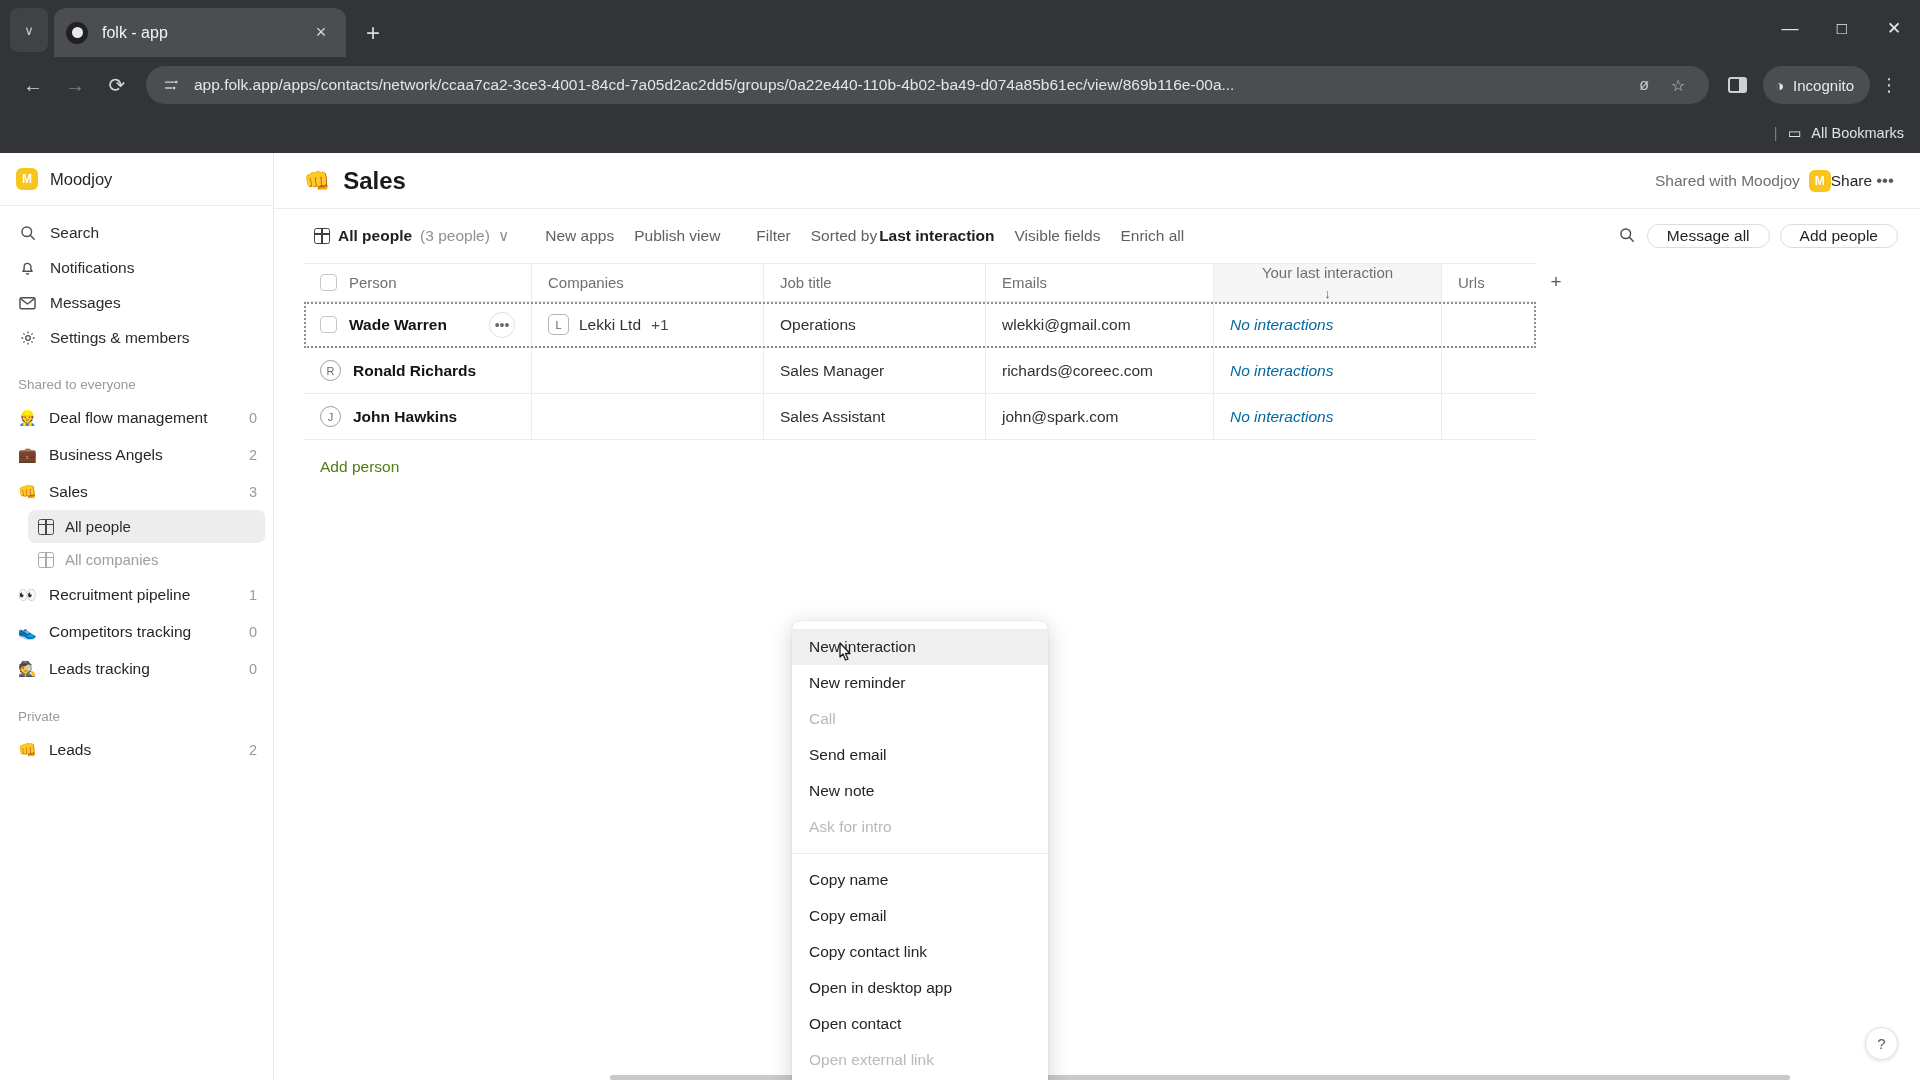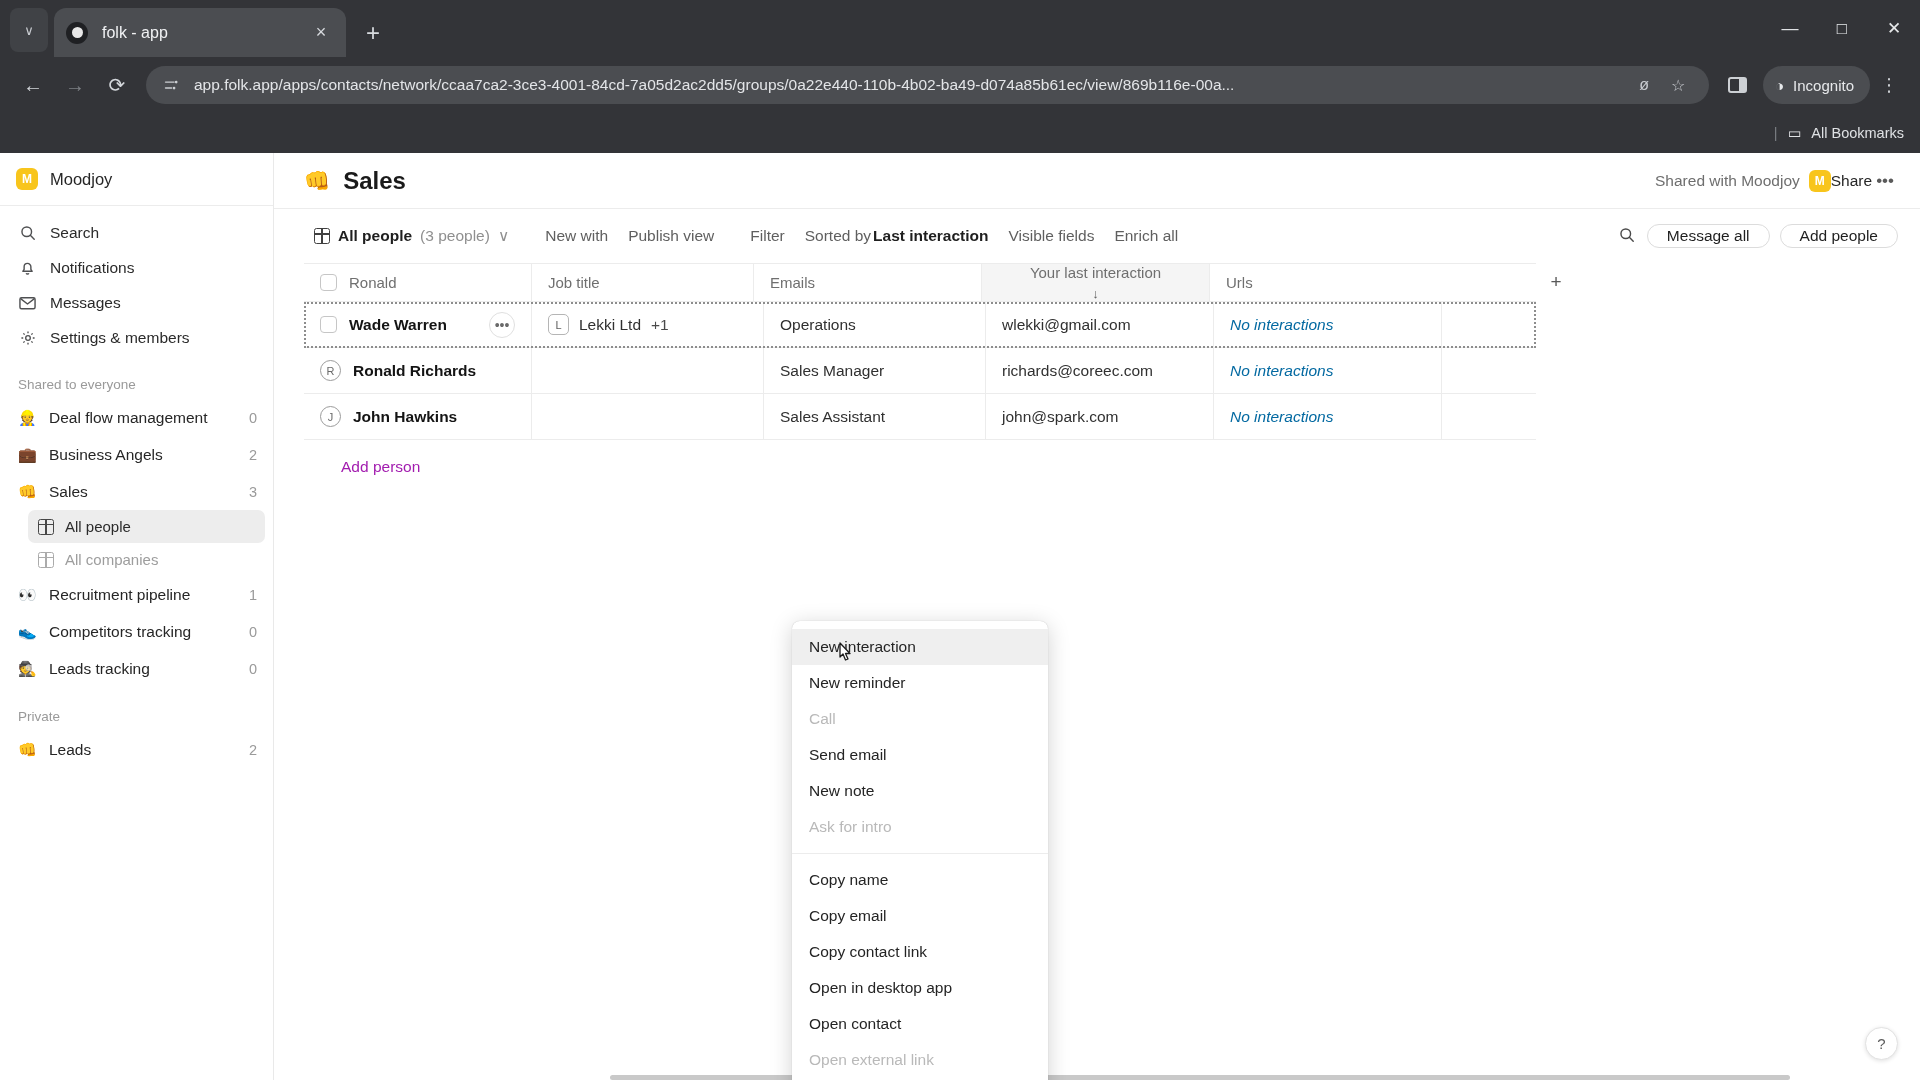--- a/index.html
+++ b/index.html
@@ -161,21 +161,21 @@
   }
   .comp-chip {
     width: 21px; height: 21px; border: 1.4px solid #b5b5b5; border-radius: 5px; color: #5e5e5e;
     font-size: 11px; display: flex; align-items: center; justify-content: center; flex: 0 0 auto;
   }
   .comp-extra { color: #4a4a4a; }
   .muted-cell { color: #0369a1; font-style: italic; }
   .sort-arrow { color: #5c5c5c; font-size: 13px; }
   .plus-col { position: absolute; left: 1262px; top: 0; height: 38px; width: 40px; display: flex; align-items: center; justify-content: center; color: #5a5a5a; font-size: 19px; }
   .row-selected { outline: 2px dotted #8d8d8d; outline-offset: -2px; position: relative; z-index: 2; }
-  .add-person { margin: 18px 0 0 67px; font-size: 15.5px; color: #a21caf; }
+  .add-person { margin: 18px 0 0 46px; font-size: 15.5px; color: #4d7c0f; }
 
   
   .ctx {
     position: absolute; left: 518px; top: 358px; width: 256px;
     background: #fff; border-radius: 8px; box-shadow: 0 4px 22px rgba(0,0,0,.18), 0 0 1px rgba(0,0,0,.25);
     padding: 8px 0; z-index: 50;
   }
   .ctx-item { height: 36px; display: flex; align-items: center; padding: 0 17px; font-size: 15.5px; color: #242424; }
   .ctx-item.hover { background: #efefef; }
   .ctx-item.disabled { color: #b9b9b9; }
@@ -364,21 +364,21 @@
       </div>
 
       <div class="toolbar">
         <div class="tb-item strong">
           <span class="tbl-ico"></span>
           <span>All people</span>
           <span class="tb-sub">(3 people)</span>
           <span class="tb-sub">∨</span>
         </div>
         <div class="tb-gap"></div>
-        <div class="tb-item">New with</div>
+        <div class="tb-item">New apps</div>
         <div class="tb-item">Publish view</div>
         <div class="tb-gap"></div>
         <div class="tb-item">Filter</div>
         <div class="tb-item">
           <span>Sorted by </span>
           <span style="color:#1f1f1f;font-weight:bold;margin-left:-6px">Last interaction</span>
         </div>
         <div class="tb-item">Visible fields</div>
         <div class="tb-item">Enrich all</div>
         <div class="tb-spacer"></div>
@@ -391,22 +391,23 @@
         <div class="pill" style="margin-right:10px">Message all</div>
         <div class="pill">Add people</div>
       </div>
 
       <div class="table-wrap">
         <div class="tbl">
           <div class="thead">
             <div class="trow">
               <div class="tcell c-person">
                 <span class="chkbox"></span>
-                <span>Ronald</span>
-              </div>
+                <span>Person</span>
+              </div>
+              <div class="tcell c-comp">Companies</div>
               <div class="tcell c-job">Job title</div>
               <div class="tcell c-mail">Emails</div>
               <div class="tcell c-last hdr-last">
                 <span>Your last interaction</span>
                 <span class="sort-arrow">↓</span>
               </div>
               <div class="tcell c-url">Urls</div>
             </div>
           </div>
           <div class="tbody">

